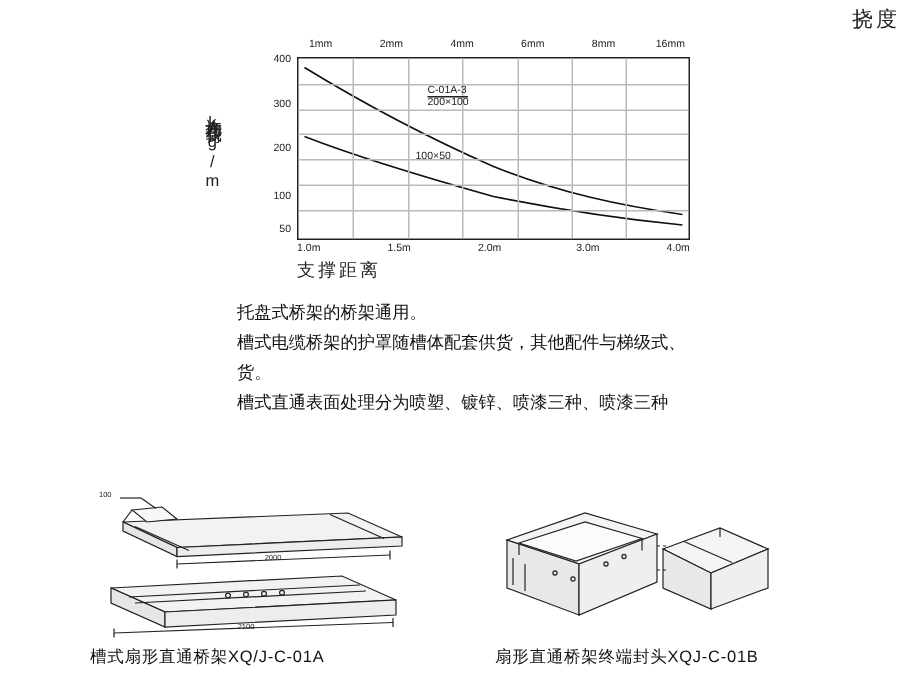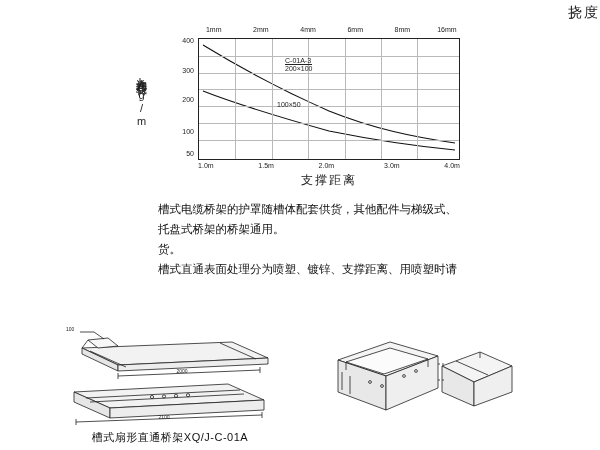--- a/index.html
+++ b/index.html
@@ -37,41 +37,41 @@
     position:absolute;font-size:7px;color:#222;transform:translateX(-50%);
     white-space:nowrap;
   }
   .ytitle{
     position:absolute;left:-16px;top:10px;height:122px;width:14px;
     font-size:11px;color:#222;
     writing-mode:vertical-rl;text-orientation:upright;
     display:flex;align-items:center;justify-content:center;letter-spacing:1px;
   }
   .xtitle{
-    position:absolute;left:48px;top:144px;width:262px;text-align:center;
+    position:absolute;left:48px;top:144px;width:262px;
     font-size:12px;color:#222;letter-spacing:2px;
   }
   .curve-label{
     position:absolute;font-size:7px;color:#222;white-space:nowrap;
   }
   .curve-label .bar{display:block;border-top:1px solid #222;height:0;}
 
   
   .notes{
     position:absolute;left:158px;top:200px;width:300px;
     font-size:11.5px;line-height:18px;color:#111;
   }
   .notes p{margin:0 0 2px 0;text-align:justify;}
 
   
   .fig{position:absolute;}
   .fig-a{left:60px;top:318px;width:220px;height:110px;}
   .fig-b{left:330px;top:320px;width:190px;height:105px;}
   .cap{
-    position:absolute;font-size:11px;color:#111;text-align:center;
+    position:absolute;font-size:11px;color:#111;text-align:left;
     width:100%;letter-spacing:0.5px;
   }
   .cap-a{left:60px;top:430px;width:220px;}
   .cap-b{left:330px;top:430px;width:190px;}
   svg{display:block;}
 </style>
 </head>
 <body>
 
 <div class="page">
@@ -133,24 +133,24 @@
       <span style="left:26%">1.5m</span>
       <span style="left:49%">2.0m</span>
       <span style="left:74%">3.0m</span>
       <span style="left:97%">4.0m</span>
     </div>
 
     <div class="xtitle">支撑距离</div>
   </div>
 
   <div class="notes">
+    <p>托盘式桥架的桥架通用。</p>
     <p>槽式电缆桥架的护罩随槽体配套供货，其他配件与梯级式、</p>
-    <p>托盘式桥架的桥架通用。</p>
     <p>货。</p>
-    <p>槽式直通表面处理分为喷塑、镀锌、支撑距离、用喷塑时请</p>
+    <p>槽式直通表面处理分为喷塑、镀锌、喷漆三种、喷漆三种</p>
   </div>
 
   <div class="fig fig-a">
     <svg width="220" height="110" viewBox="0 0 220 110">
       <g fill="none" stroke="#222" stroke-width="0.8">
 
         <polygon points="22,30 172,24 208,40 58,47" fill="#f2f2f2"></polygon>
         <polygon points="22,30 22,36 58,53 58,47" fill="#e6e6e6"></polygon>
         <polygon points="58,47 208,40 208,46 58,53" fill="#ededed"></polygon>
         <line x1="30" y1="33" x2="66" y2="49"></line>
@@ -215,14 +215,15 @@
         <polygon points="112,46 112,72 144,86 144,62" fill="#e8e8e8"></polygon>
         <polygon points="144,62 182,46 182,72 144,86" fill="#efefef"></polygon>
         <line x1="126" y1="41" x2="158" y2="55"></line>
         <line x1="150" y1="32" x2="150" y2="38"></line>
 
         <line x1="108" y1="44" x2="114" y2="44" stroke-dasharray="2 2"></line>
         <line x1="108" y1="60" x2="114" y2="60" stroke-dasharray="2 2"></line>
       </g>
     </svg>
   </div>
+  <div class="cap cap-b">扇形直通桥架终端封头XQJ-C-01B</div>
 
 </div>
 
 </body></html>

